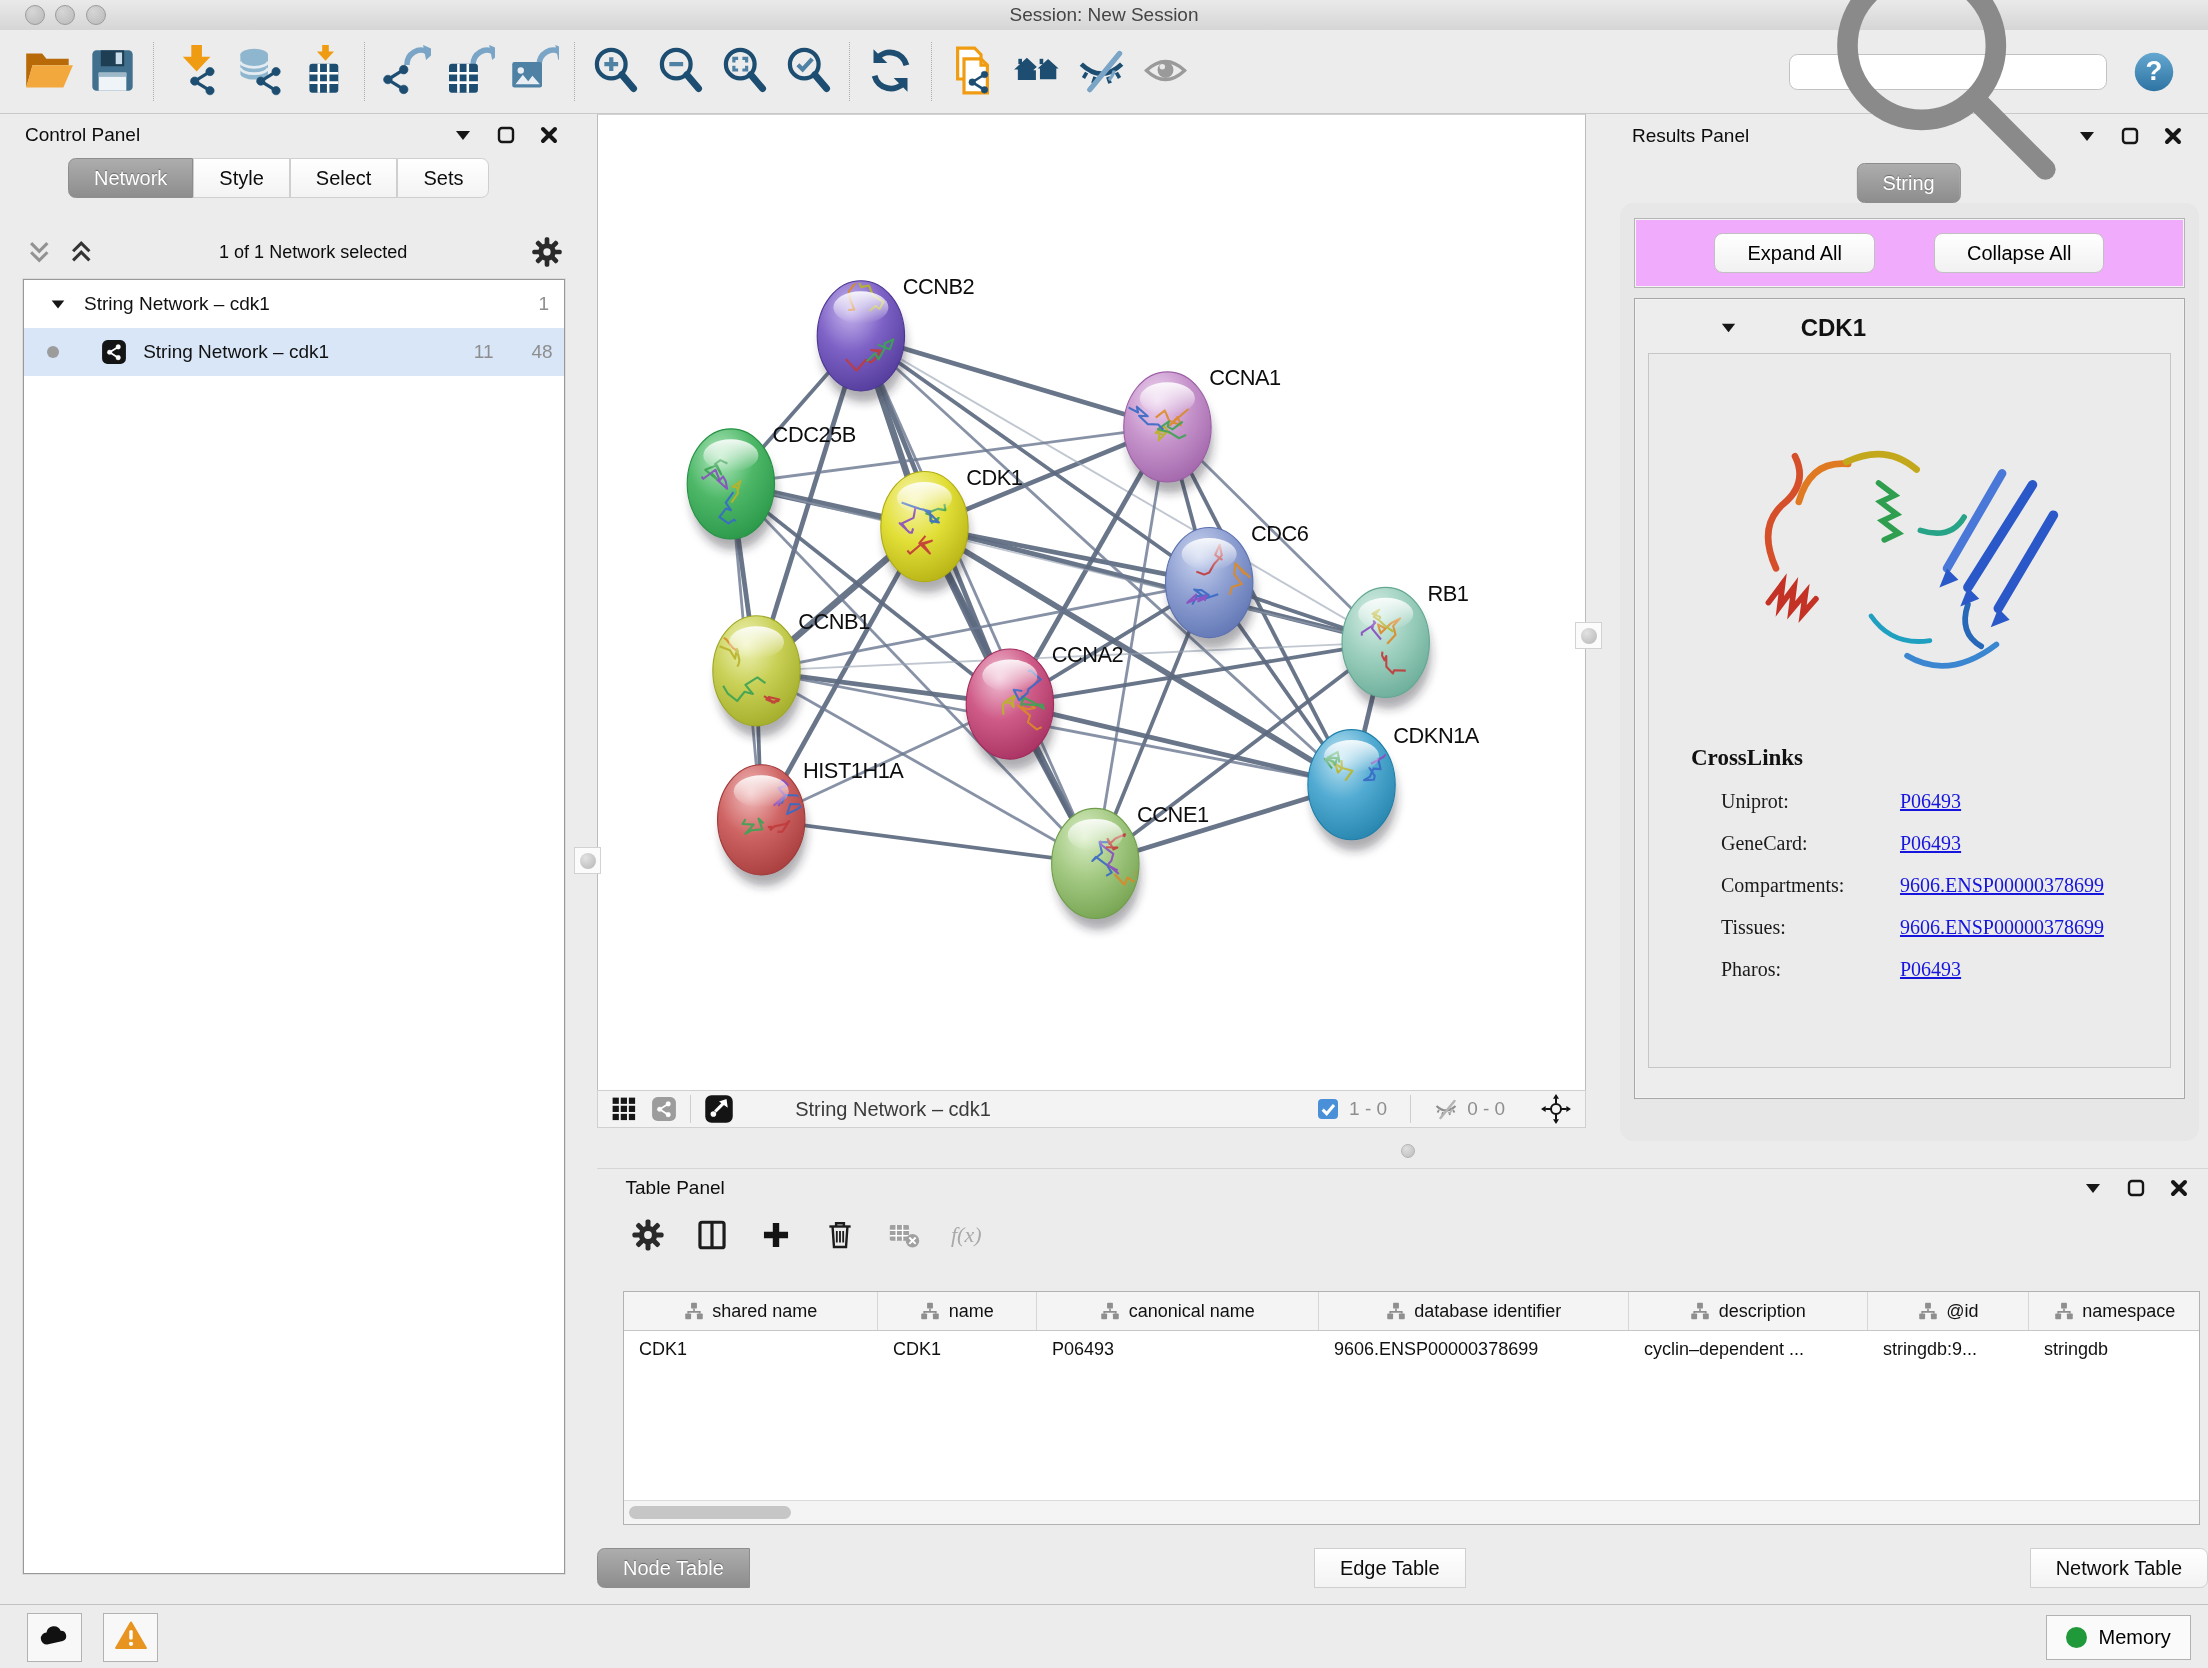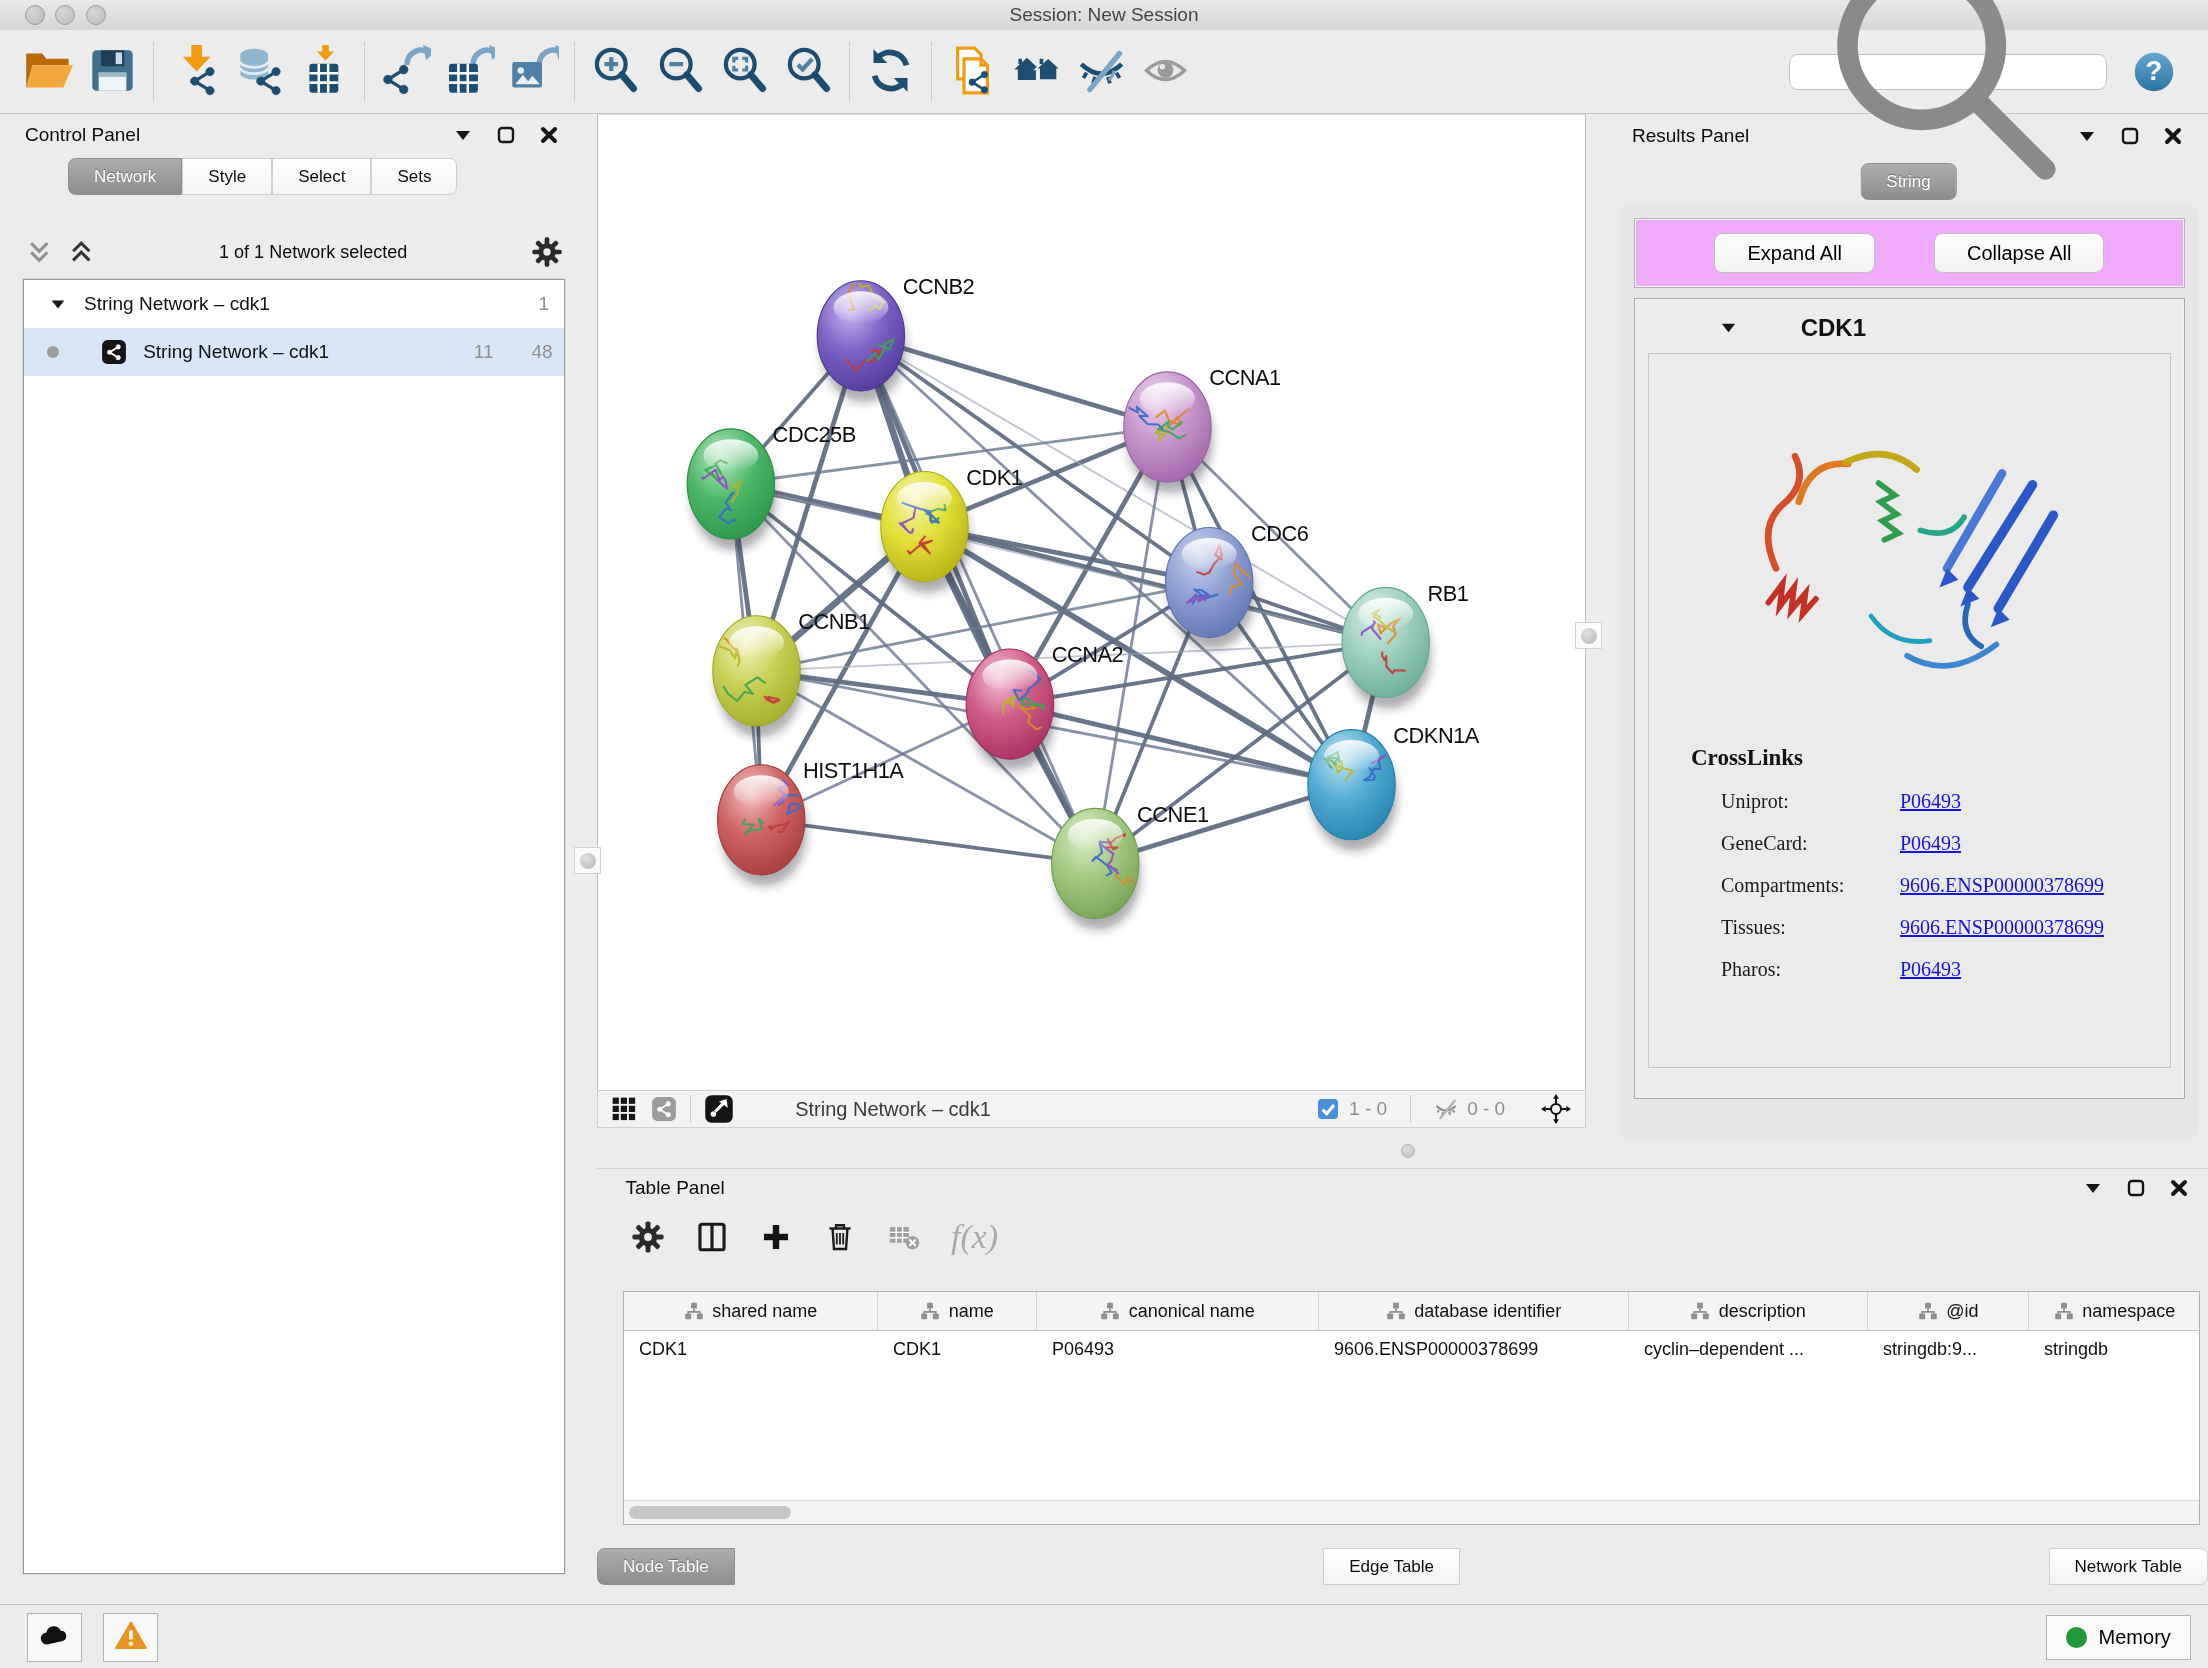--- a/index.html
+++ b/index.html
@@ -28,21 +28,21 @@
   .helpbtn svg{width:44px;height:44px;}
 
   
   .phead{display:flex;align-items:center;}
   .ptitle{font-size:19px;color:#0c0c0c;}
   .phicons{margin-left:auto;display:flex;align-items:center;gap:23px;}
   .phicons .ic{width:20px;height:20px;display:inline-flex;}
   .ic svg{width:100%;height:100%;}
 
   
-  .tab{font-size:17px;padding:7.6px 25px;background:linear-gradient(#ffffff,#f3f3f3);
+  .tab{font-size:20px;padding:7.6px 25px;background:linear-gradient(#ffffff,#f3f3f3);
     border:1px solid #cfcfcf;color:#0c0c0c;}
   .tab.first{border-radius:7.6px 0 0 7.6px;}
   .tab.last{border-radius:0 7.6px 7.6px 0;}
   .tab.only{border-radius:7.6px;}
   .tab.sel{background:linear-gradient(#adadad,#8d8d8d);color:#fff;border-color:#8d8d8d;
     text-shadow:0 -1px 1px rgba(0,0,0,.35);}
 
   
   .cp{position:absolute;left:0;top:114px;width:597px;height:1489px;background:#ececec;}
   .cp .phead{padding:9.5px 38px 0 25px;}
@@ -103,21 +103,21 @@
   .x-title{font-family:"Liberation Serif",serif;font-weight:bold;font-size:23px;margin:17px 0 0 42px;}
   .xrow{display:flex;margin:19px 0 0 72px;font-family:"Liberation Serif",serif;font-size:20px;}
   .xrow .xl{width:179px;color:#1a1a1a;}
   .xrow a{color:#1515dd;text-decoration:underline;}
 
   
   .tp{position:absolute;left:597px;top:1168px;width:1611px;height:436px;border-top:1px solid #d6d6d6;}
   .tp .phead{padding:7.6px 19px 0 28.5px;}
   .tp-tools{position:absolute;left:34px;top:49px;display:flex;gap:30px;align-items:center;}
   .tp-tools .ic{width:34px;height:34px;}
-  .fx{font-family:"Liberation Serif",serif;font-style:italic;font-size:34px;color:#a9a9a9;}
+  .fx{font-family:"Liberation Serif",serif;font-style:italic;font-size:22px;color:#a9a9a9;}
   .tp-table{position:absolute;left:26px;top:122px;width:1577px;height:234px;border:1px solid #b2b2b2;
     background:#fff;overflow:hidden;}
   .thead{display:flex;height:39px;background:#f4f4f4;border-bottom:1px solid #c6c6c6;}
   .th-cell{display:flex;align-items:center;justify-content:center;gap:8.6px;font-size:18px;
     border-right:1px solid #d6d6d6;overflow:hidden;white-space:nowrap;flex:0 0 auto;}
   .th-cell .ic{width:20px;height:20px;flex:0 0 auto;}
   .trow2{display:flex;height:36px;}
   .td-cell{display:flex;align-items:center;padding-left:15px;font-size:18px;overflow:hidden;
     white-space:nowrap;flex:0 0 auto;}
   .hscroll{position:absolute;left:0;right:0;bottom:0;height:24px;background:#f4f4f4;border-top:1px solid #dadada;}

